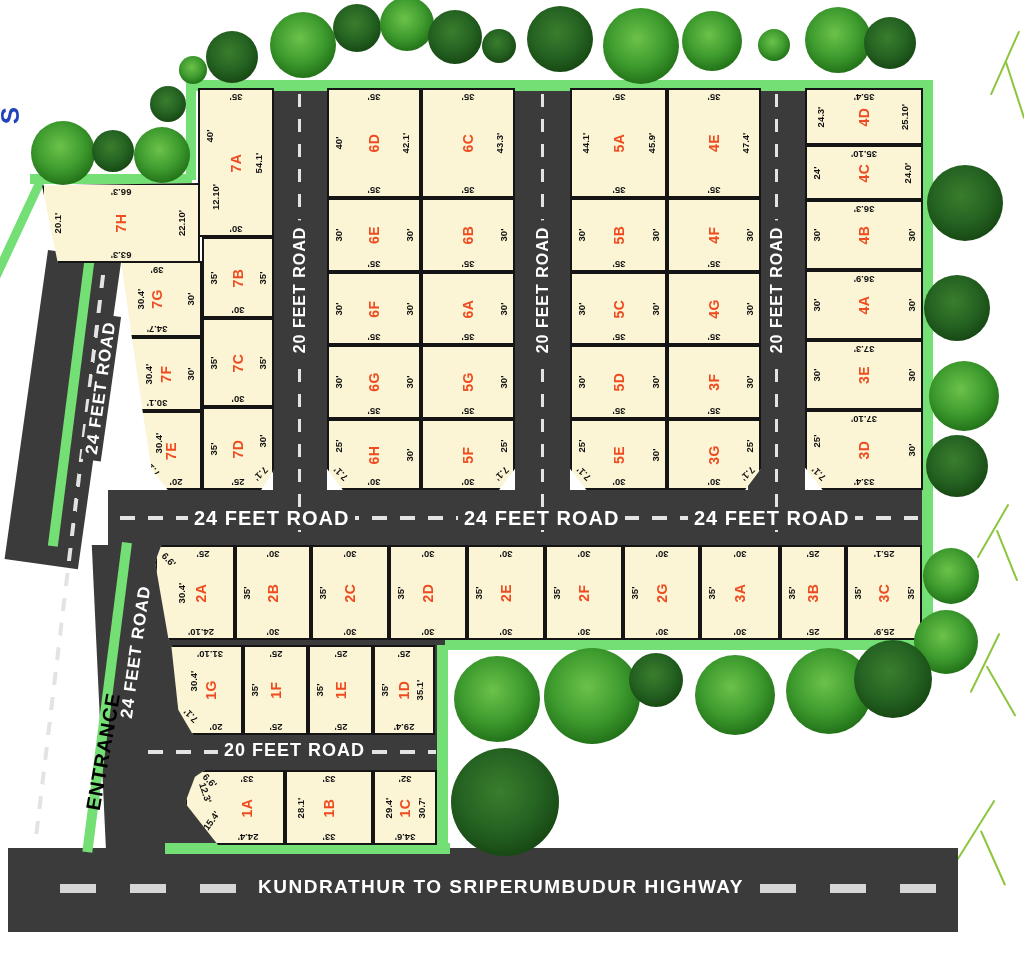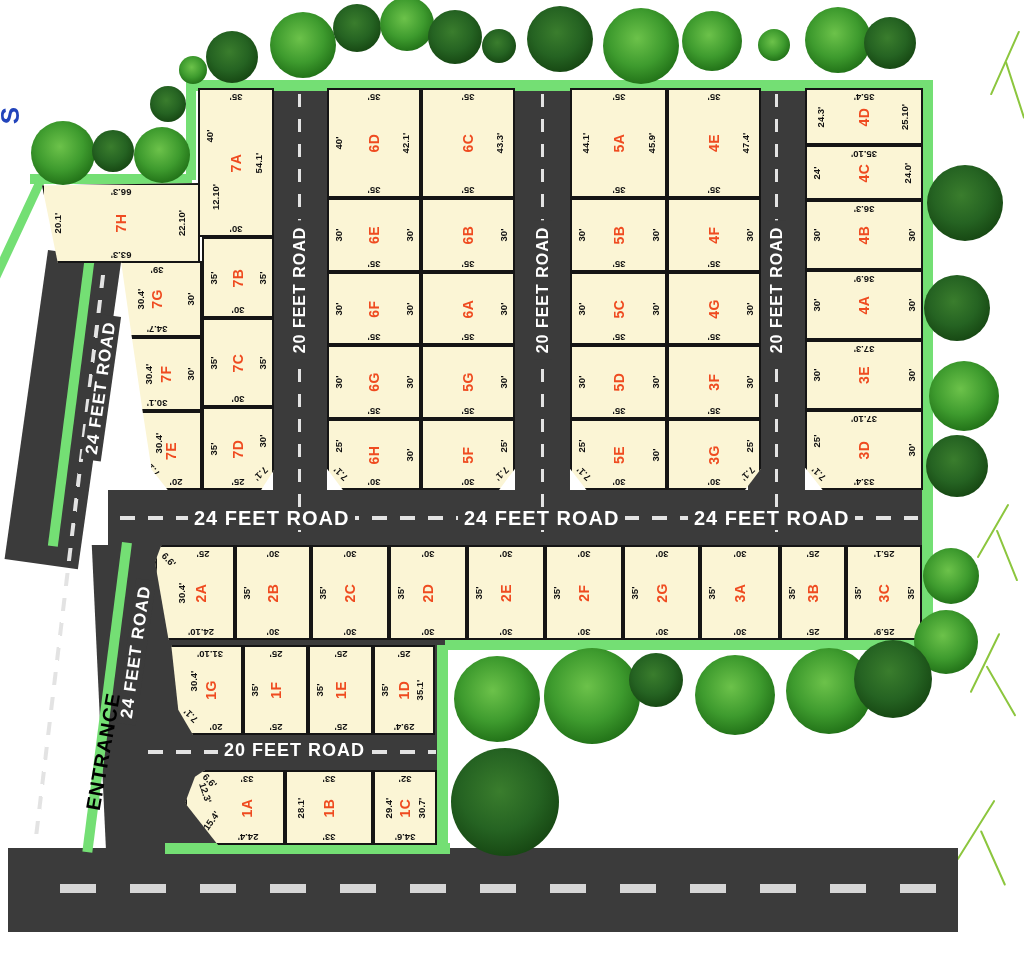--- a/index.html
+++ b/index.html
@@ -82,20 +82,21 @@
 
   <div class="rlabel rl-diag" style="left:101px;top:388px">24 FEET ROAD</div>
   <div class="rlabel rl-diag" style="left:136px;top:652px">24 FEET ROAD</div>
   <div class="rlabel rl-v" style="left:300px;top:290px">20 FEET ROAD</div>
   <div class="rlabel rl-v" style="left:543px;top:290px">20 FEET ROAD</div>
   <div class="rlabel rl-v" style="left:777px;top:290px">20 FEET ROAD</div>
   <div class="rlabel rl-mid" style="left:188px;top:507px">24 FEET ROAD</div>
   <div class="rlabel rl-mid" style="left:458px;top:507px">24 FEET ROAD</div>
   <div class="rlabel rl-mid" style="left:688px;top:507px">24 FEET ROAD</div>
   <div class="rlabel rl-h20" style="left:218px;top:740px">20 FEET ROAD</div>
+  <div class="rlabel rl-hw" style="left:252px;top:876px">KUNDRATHUR TO SRIPERUMBUDUR HIGHWAY</div>
 
   <div class="plot" style="left:42px;top:183px;width:158px;height:80px;clip-path:polygon(0 3%,100% 0,100% 100%,10% 100%)">
       <i class="dim dt">66.3'</i>
       <i class="dim dl">20.1'</i>
       <i class="dim dr">22.10'</i>
       <i class="dim db">63.3'</i>
       <b class="plabel">7H</b>
     </div>
   <div class="plot" style="left:198px;top:88px;width:76px;height:149px">
       <i class="dim dt">35'</i>

